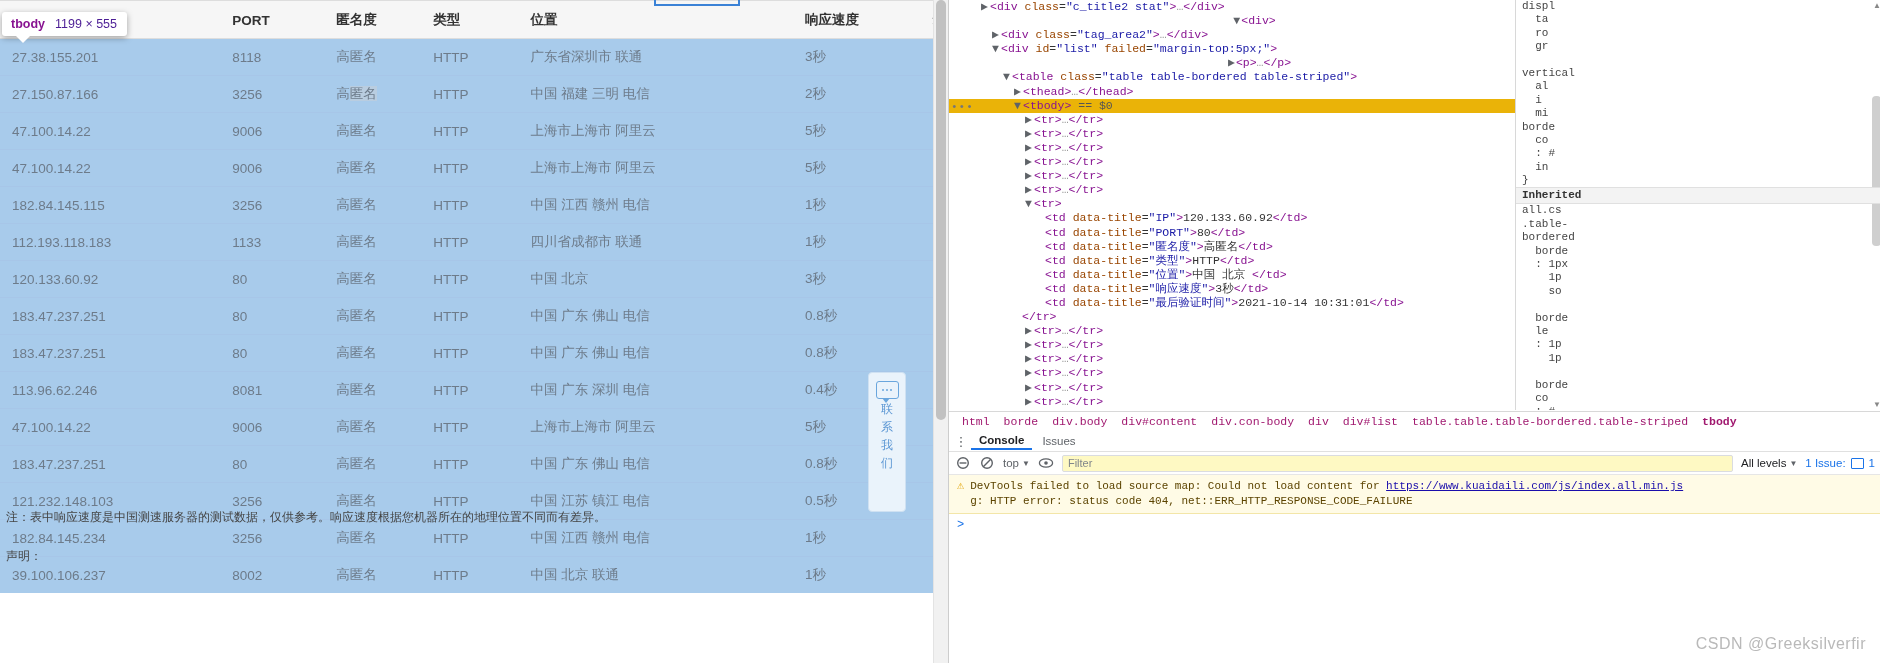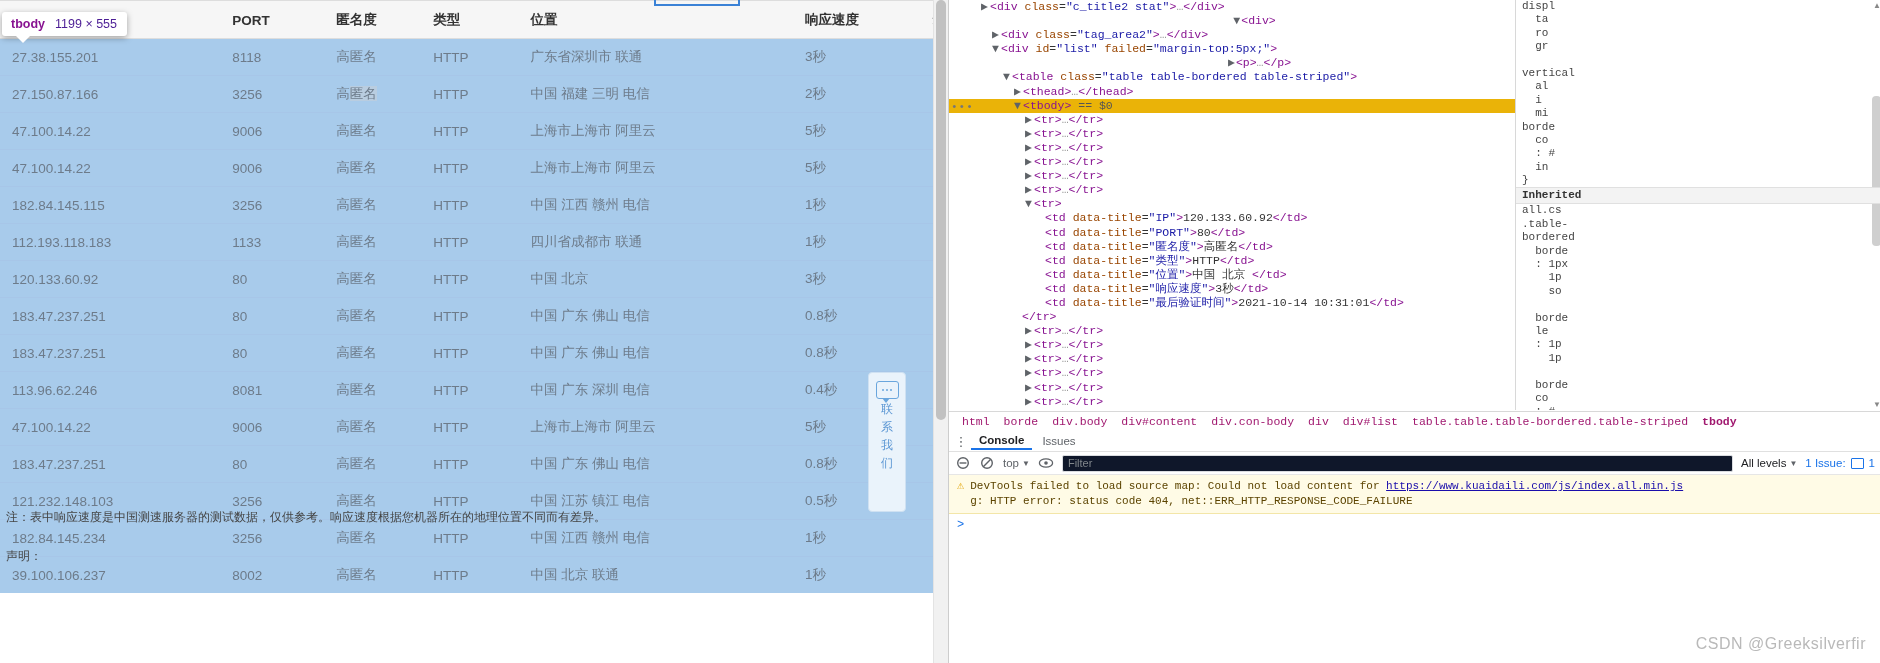--- a/index.html
+++ b/index.html
@@ -112,21 +112,21 @@
 
   
   .drawer{position:absolute;left:0;top:431px;width:932px;height:232px;background:#fff;}
   .drawer-tabs{height:20px;border-bottom:1px solid #e0e0e0;display:flex;align-items:center;padding-left:4px;gap:2px;font-size:11.5px;}
   .kebab{width:16px;text-align:center;color:#5f6368;font-size:13px;line-height:13px;letter-spacing:0;}
   .dtab{padding:2px 8px;color:#5f6368;}
   .dtab.active{color:#202124;border-bottom:2px solid #1a73e8;font-weight:bold;}
 
   .console-bar{height:22px;border-bottom:1px solid #e6e6e6;display:flex;align-items:center;gap:8px;padding:0 6px;font-size:11.5px;color:#5f6368;}
   .cb-ico{width:16px;height:16px;display:flex;align-items:center;justify-content:center;}
-  .filter-in{flex:1;height:15px;border:1px solid #dadce0;border-radius:2px;font-size:11px;color:#80868b;padding:0 5px;line-height:15px;background:#0f172a;}
+  .filter-in{flex:1;height:15px;border:1px solid #dadce0;border-radius:2px;font-size:11px;color:#80868b;padding:0 5px;line-height:15px;background:#fef9c3;}
   .levels{color:#202124;}
   .issue-chip{display:flex;align-items:center;gap:5px;color:#1a73e8;}
   .issue-sq{width:11px;height:9px;border:1.4px solid #1a73e8;border-radius:1px;}
 
   .warn-row{background:#fffbe6;border-bottom:1px solid #f3e6a8;display:flex;gap:6px;padding:4px 6px 5px 8px;
             font-family:"Liberation Mono","DejaVu Sans Mono",monospace;font-size:11px;color:#5c4400;line-height:14.5px;}
   .warn-ico{color:#e2a300;font-size:12px;line-height:14px;}
   .warn-txt{flex:1;}
   .warn-txt a{color:#1a0dab;text-decoration:underline;}
   .prompt{display:flex;align-items:center;gap:6px;padding:4px 8px;font-family:"Liberation Mono","DejaVu Sans Mono",monospace;font-size:12px;color:#1a73e8;}

